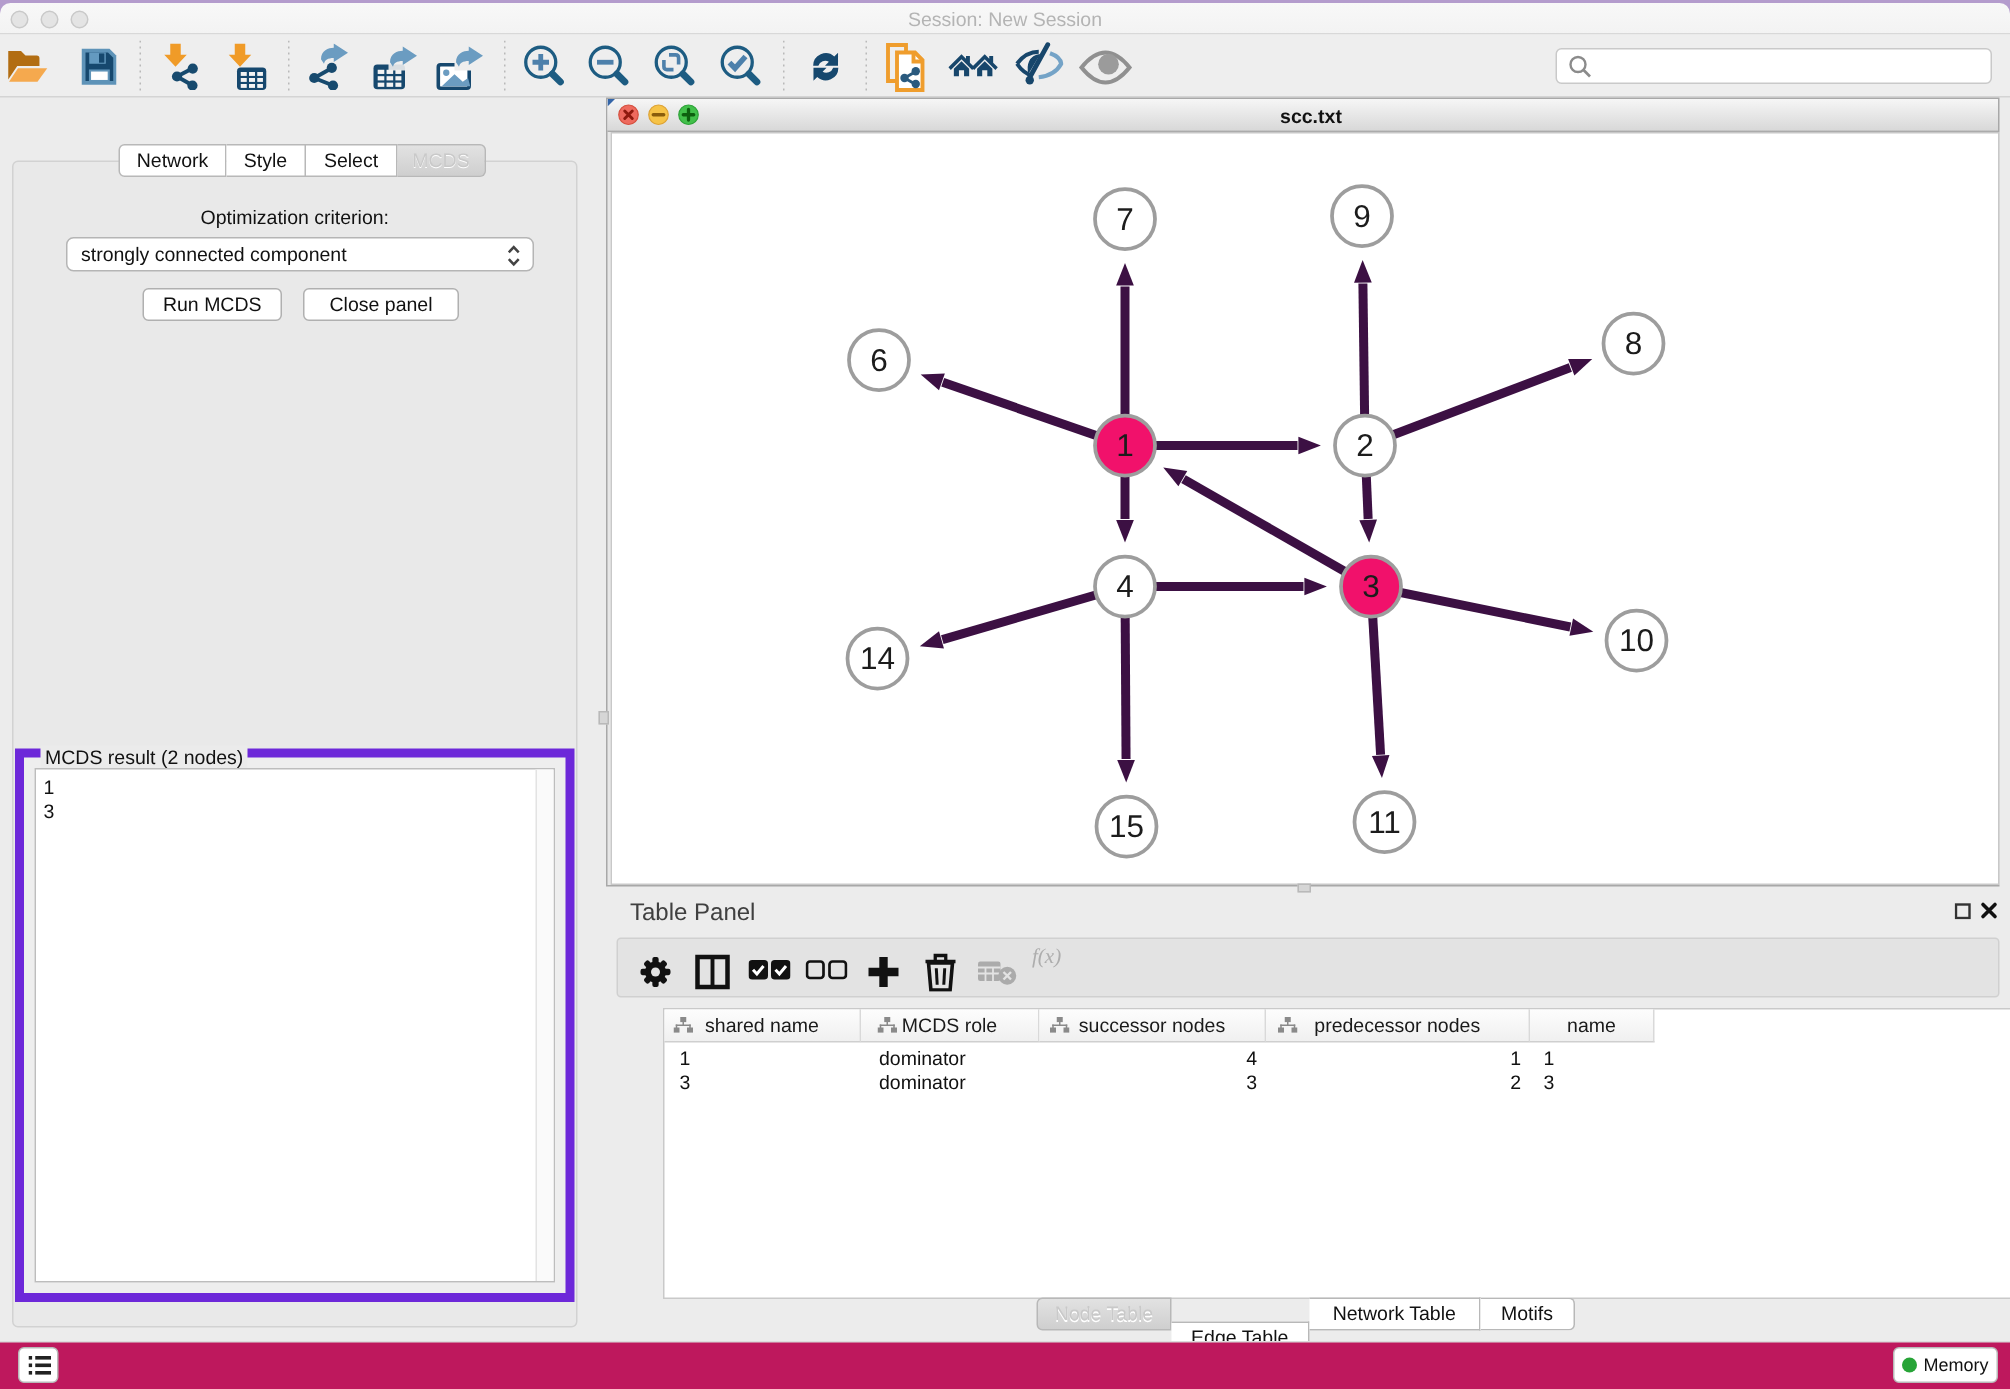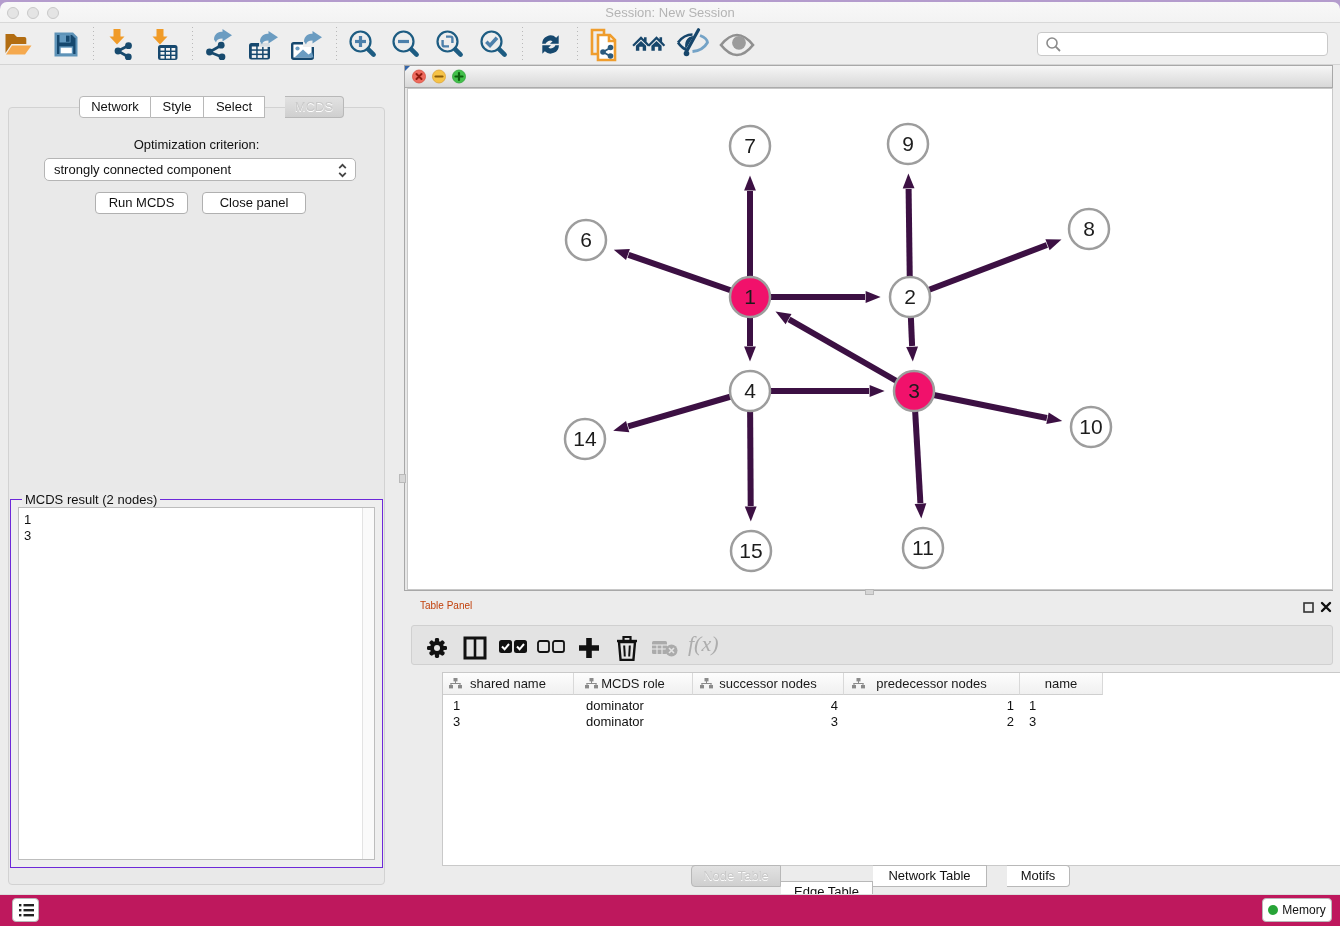--- a/index.html
+++ b/index.html
@@ -27,32 +27,32 @@
 
 
 #cp-head { left:0; top:66px; width:393px; height:26px; }
 #cp-title { position:absolute; left:14px; top:6px; font-size:13px; color:#1a1a1a; }
 #cp-body { left:8px; top:107px; width:377px; height:778px; background:#e9e9e9;
   border:1px solid #d2d2d2; border-radius:4px; }
 .tabrow { position:absolute; display:flex; }
 .tab { height:22px; font-size:13px; line-height:20px; text-align:center;
   background:#fff; border:1px solid #b8b8b8; border-left:none; padding:0 0; color:#111; }
 .tab.first { border-left:1px solid #b8b8b8; border-radius:4px 0 0 4px; }
-.tab.last { border-radius:0 4px 4px 0;margin-left:20px; }
+.tab.last { border-radius:0 4px 4px 0; }
 .tab.sel { background:linear-gradient(#e2e2e2,#cfcfcf); color:#c9c9c9;
   text-shadow:0 1px 0 #ffffff; }
 #opt-label { left:0; top:137px; width:393px; text-align:center; font-size:13px; color:#111; }
 #opt-select { left:44px; top:158px; width:312px; height:23px; background:#fff;
   border:1px solid #b5b5b5; border-radius:5px; font-size:13px; color:#111;
   line-height:21px; padding-left:9px; }
 .btn { position:absolute; height:22px; background:#fff;
   border:1px solid #b0b0b0; border-radius:4px; font-size:13px; color:#111;
   text-align:center; line-height:20px; }
 #mcds-field { left:10px; top:499px; width:373px; height:369px;
-  border:1px solid #6d28d9; background:#eee; }
+  border:6px solid #6d28d9; background:#eee; }
 #mcds-legend { position:absolute; left:11px; top:-8px; background:#ebebeb;
   padding:0 3px; font-size:13px; color:#111; }
 #mcds-text { position:absolute; left:7px; top:7px; right:7px; bottom:7px;
   background:#fff; border:1px solid #bdbdbd; font-size:13px; color:#111;
   padding:4px 0 0 5px; line-height:16px; }
 #mcds-scroll { position:absolute; right:0; top:0; width:12px; bottom:0;
   background:#fafafa; border-left:1px solid #e3e3e3; }
 
 
 #netwin { left:404px; top:65px; width:929px; height:526px; background:#e7e7e7;
@@ -265,20 +265,21 @@
   <div class="abs" id="netwin">
     <div id="net-titlebar">
       <svg style="position:absolute; left:7px; top:3px;" width="56" height="15" viewBox="0 0 56 15">
         <circle cx="7" cy="7.5" r="6.5" fill="#ee6a5e" stroke="#d5503f" stroke-width="0.8"></circle>
         <path d="M4.5 5l5 5M9.5 5l-5 5" stroke="#8f1a0e" stroke-width="2" stroke-linecap="round"></path>
         <circle cx="27" cy="7.5" r="6.5" fill="#f6c347" stroke="#dda336" stroke-width="0.8"></circle>
         <line x1="23.5" y1="7.5" x2="30.5" y2="7.5" stroke="#8a5d0b" stroke-width="2.2" stroke-linecap="round"></line>
         <circle cx="47" cy="7.5" r="6.5" fill="#42c04a" stroke="#2fa339" stroke-width="0.8"></circle>
         <path d="M43.5 7.5h7M47 4v7" stroke="#0d600f" stroke-width="2.2" stroke-linecap="round"></path>
       </svg>
+      <div id="net-title" style="padding-left:11px;">scc.txt</div>
     </div>
     <svg style="position:absolute; left:0; top:0;" width="5" height="5" viewBox="0 0 5 5">
         <path d="M0 0h5L0 5z" fill="#3465a8"></path>
       </svg>
     <div id="net-content">
     <svg width="924" height="502" viewBox="0 0 924 502" style="position:absolute; left:0px; top:-1px;">
       <g stroke="#3c1043" stroke-width="6">
         <line x1="342.0" y1="209.0" x2="342.0" y2="103.0"></line>
         <line x1="342.0" y1="209.0" x2="220.5" y2="166.8"></line>
         <line x1="342.0" y1="209.0" x2="457.0" y2="209.0"></line>
@@ -334,21 +335,21 @@
         <text x="683" y="346">10</text>
         <text x="515" y="467">11</text>
         <text x="177" y="358">14</text>
         <text x="343" y="470">15</text>
       </g>
     </svg>
     </div>
   </div>
 
   <div class="abs" id="tp-head">
-    <div style="position:absolute; left:20px; top:3px; font-size:10px; color:#c2410c;">Table Panel</div>
+    <div style="position:absolute; left:20px; top:3px; font-size:16px; color:#404040;">Table Panel</div>
     <svg style="position:absolute; left:903px; top:5px;" width="11" height="11" viewBox="0 0 11 11">
         <rect x="1" y="1" width="9" height="9" fill="none" stroke="#333" stroke-width="1.6"></rect>
       </svg>
     <svg style="position:absolute; left:920px; top:4px;" width="12" height="12" viewBox="0 0 12 12">
         <path d="M2 2l8 8M10 2l-8 8" stroke="#111" stroke-width="2.4" stroke-linecap="round"></path>
       </svg>
   </div>
   <div class="abs" id="tp-toolbar">
     <svg style="position:absolute; left:14px; top:11px;" width="22" height="22" viewBox="0 0 22 22">
       <g fill="#111">
@@ -398,21 +399,21 @@
       </g>
       <g stroke="#e3e3e3" stroke-width="1.2">
         <line x1="0" y1="5" x2="15" y2="5"></line>
           <line x1="0" y1="9" x2="15" y2="9"></line>
         <line x1="5" y1="5" x2="5" y2="14"></line>
           <line x1="10" y1="5" x2="10" y2="14"></line>
       </g>
       <circle cx="19.5" cy="10.5" r="6" fill="#ababab"></circle>
       <path d="M17 8l5 5m0-5l-5 5" stroke="#e3e3e3" stroke-width="1.6"></path>
     </svg>
-    <div style="position:absolute; left:276px; top:5px; width:48px; font-size:22px; font-style:italic;
+    <div style="position:absolute; left:276px; top:5px; width:48px; font-size:14px; font-style:italic;
       font-family:'Liberation Serif',serif; color:#adadad;">f(x)</div>
   </div>
   <div class="abs" id="tp-table">
     <div class="th" style="left:0; width:131px;">shared name</div>
     <div class="th" style="left:131px; width:119px;">MCDS role</div>
     <div class="th" style="left:250px; width:151px;">successor nodes</div>
     <div class="th" style="left:401px; width:176px;">predecessor nodes</div>
     <div class="th" style="left:577px; width:83px;">name</div>
     <svg class="hicon" style="position:absolute; left:6px; top:5px;" width="13" height="12" viewBox="0 0 13 12">
         <g fill="#8a8a8a">

